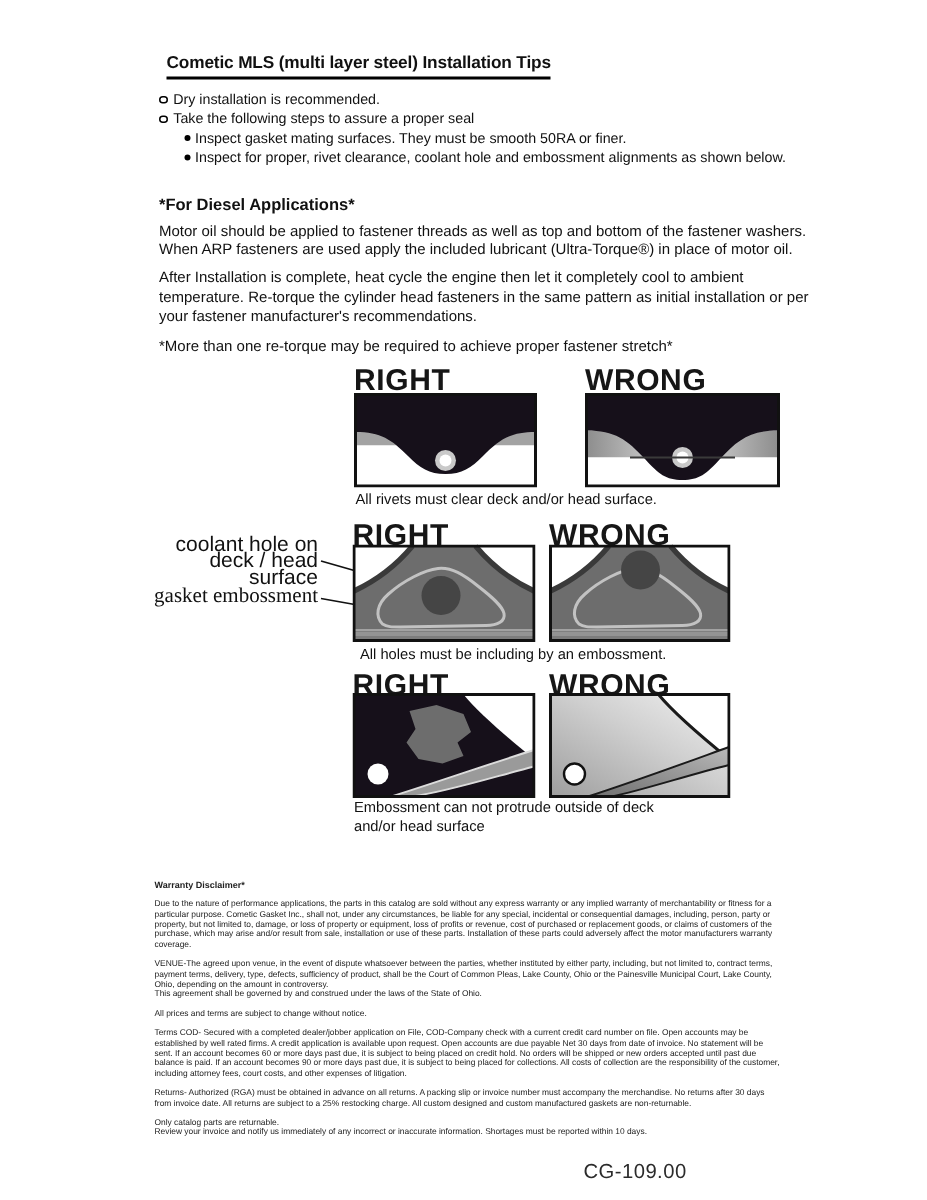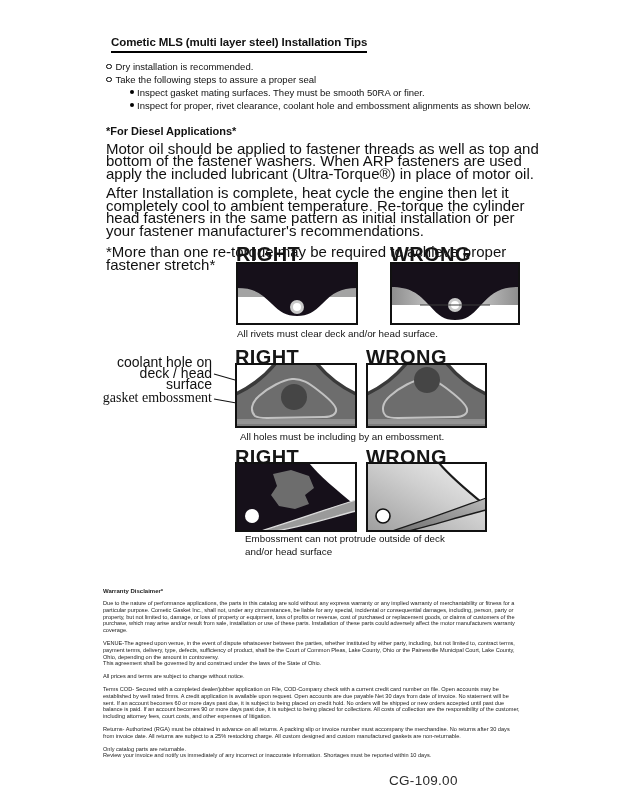--- a/index.html
+++ b/index.html
@@ -14,31 +14,31 @@
 
   
   #top{position:absolute;left:106px;top:16px;width:438px;}
   .title{
     display:inline-block;margin-left:5px;
     font-size:11.5px;font-weight:700;letter-spacing:-0.1px;
     border-bottom:2px solid #000;padding-bottom:2.5px;
   }
   .bullets{margin-top:7px;}
   .brow{display:flex;align-items:flex-start;font-size:9.5px;line-height:13px;}
-  .brow.sub{margin-left:24px;}
+  .brow.sub{margin-left:17px;}
   .ob{
     flex:0 0 auto;width:3.5px;height:3.5px;border:1px solid #000;border-radius:50%;
     margin:4px 4px 0 0;
   }
   .fb{
     flex:0 0 auto;width:4px;height:4px;background:#000;border-radius:50%;
     margin:4px 3px 0 0;
   }
-  .dheading{margin-top:13px;font-size:11px;font-weight:700;}
-  .para{margin:6px 0 0 0;font-size:15px;line-height:12.8px;width:436px;}
+  .dheading{margin-top:19px;font-size:11px;font-weight:700;}
+  .para{margin:6px 0 0 0;font-size:10px;line-height:12.8px;width:436px;}
 
   
   .dg-header{
     position:absolute;text-align:left;
     font-size:20px;font-weight:600;letter-spacing:0.4px;color:#161616;
   }
   .dg-caption{position:absolute;font-size:9.8px;line-height:12.5px;color:#111;}
   .dg-box{position:absolute;}
   .dg-box svg{display:block;}
   .callout{
@@ -210,21 +210,21 @@
       </defs>
       <rect x="1" y="1" width="119" height="68" fill="url(#g3)"></rect>
       <path d="M73,1 L120,1 L120,44 C99,27 83,13 73,1 Z" fill="#ffffff"></path>
       <path d="M73,1 C83,13 99,27 120,44" stroke="#1a1a1a" stroke-width="2" fill="none"></path>
       <path d="M26,69 C60,58 95,45 120,36 L120,48 C95,54 62,65 42,69 Z" fill="url(#g4)" stroke="#1a1a1a" stroke-width="1.3"></path>
       <circle cx="17" cy="54" r="7" fill="#ffffff" stroke="#111" stroke-width="1.6"></circle>
       <rect x="1" y="1" width="119" height="68" fill="none" stroke="#111" stroke-width="2"></rect>
     </svg>
   </div>
 
-  <div class="dg-caption" style="left:236px;top:517px;width:230px;margin-left:9px;">
+  <div class="dg-caption" style="left:236px;top:517px;width:230px;">
     <div>Embossment can not protrude outside of deck</div>
     <div>and/or head surface</div>
   </div>
 
   <div id="disclaimer">
     <div class="dh">Warranty Disclaimer*</div>
     <p>Due to the nature of performance applications, the parts in this catalog are sold without any express warranty or any implied warranty of merchantability or fitness for a particular purpose.  Cometic Gasket Inc., shall not, under any circumstances, be liable for any special, incidental or consequential damages, including, person, party or property, but not limited to, damage, or loss of property or equipment, loss of profits or revenue, cost of purchased or replacement goods, or claims of customers of the purchase, which may arise and/or result from sale, installation or use of these parts.  Installation of these parts could adversely affect the motor manufacturers warranty coverage.</p>
     <p style="margin-bottom:0">VENUE-The agreed upon venue, in the event of dispute whatsoever between the parties, whether instituted by either party, including, but not limited to, contract terms, payment terms, delivery, type, defects, sufficiency of product, shall be the Court of Common Pleas, Lake County, Ohio or the Painesville Municipal Court, Lake County, Ohio, depending on the amount in controversy.</p>
     <div class="dline" style="margin-bottom:6px">This agreement shall be governed by and construed under the laws of the State of Ohio.</div>
     <p>All prices and terms are subject to change without notice.</p>

